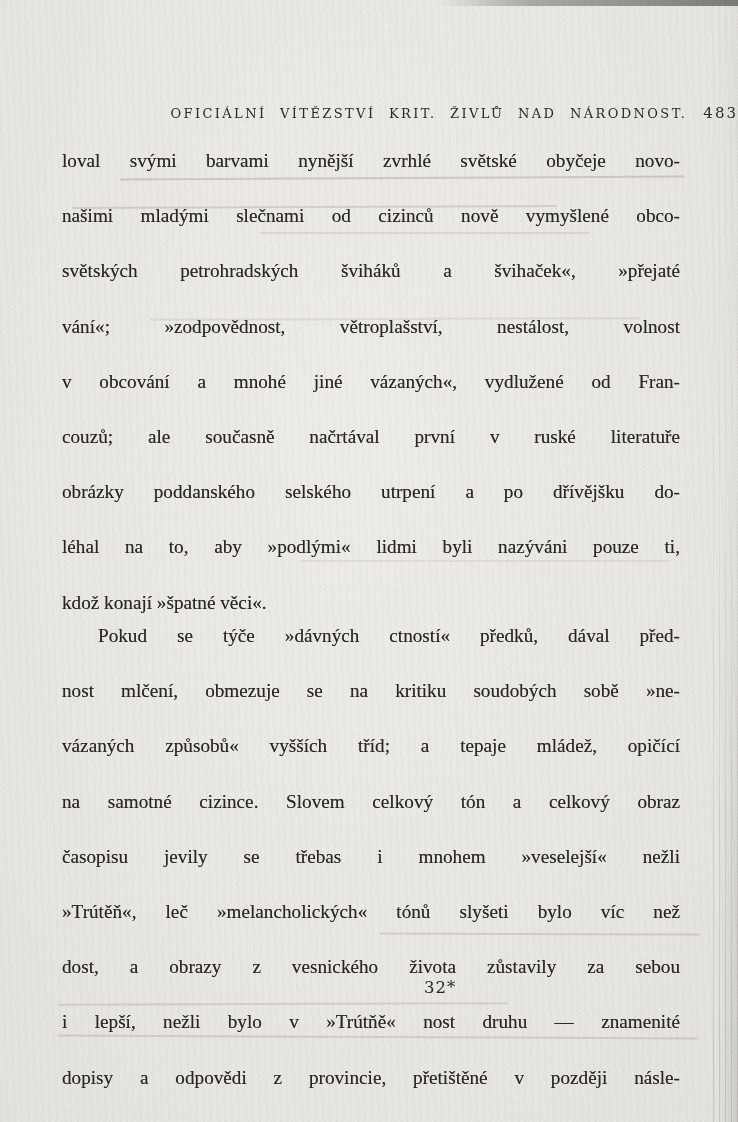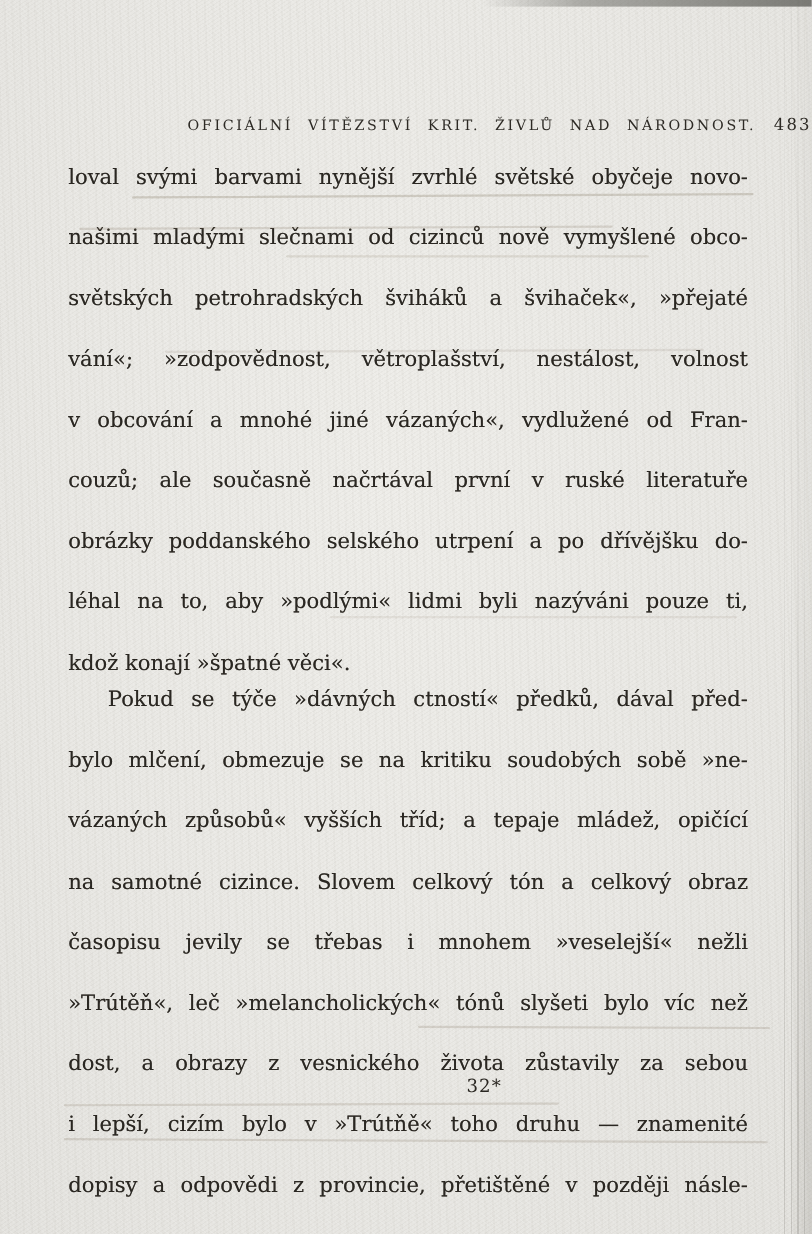--- a/index.html
+++ b/index.html
@@ -34,21 +34,21 @@
   }
   
   .bodytext{
     position:absolute;left:62px;top:147px;width:618px;
     font-size:19.2px;line-height:27.6px;color:#2a2722;
     text-shadow:0 0 0.5px rgba(43,38,31,0.55);
   }
   .para{margin:0;}
   .para + .para{margin-top:6px;}
   .para.indent .line:first-child{text-indent:36px;}
-  .line{white-space:normal;}
+  .line{white-space:normal;font-family:Liberation Serif, serif;}
   .line.j{text-align:justify;}
   .line.j::after{content:"";display:inline-block;width:100%;height:0;}
   
   .footer-mark{
     position:absolute;left:424px;top:978px;
     font-size:16.5px;color:#2a2722;letter-spacing:1px;
   }
   
   .artifact{position:absolute;pointer-events:none;}
   .top-edge{
@@ -90,27 +90,27 @@
         <div class="line j"><span>světských petrohradských šviháků a švihaček«, »přejaté</span></div>
         <div class="line j"><span>vání«; »zodpovědnost, větroplašství, nestálost, volnost</span></div>
         <div class="line j"><span>v obcování a mnohé jiné vázaných«, vydlužené od Fran-</span></div>
         <div class="line j"><span>couzů; ale současně načrtával první v ruské literatuře</span></div>
         <div class="line j"><span>obrázky poddanského selského utrpení a po dřívějšku do-</span></div>
         <div class="line j"><span>léhal na to, aby »podlými« lidmi byli nazýváni pouze ti,</span></div>
         <div class="line"><span>kdož konají »špatné věci«.</span></div>
       </div>
       <div class="para indent">
         <div class="line j"><span>Pokud se týče »dávných ctností« předků, dával před-</span></div>
-        <div class="line j"><span>bylo mlčení, obmezuje se na kritiku soudobých sobě »ne-</span></div>
+        <div class="line j"><span>nost mlčení, obmezuje se na kritiku soudobých sobě »ne-</span></div>
         <div class="line j"><span>vázaných způsobů« vyšších tříd; a tepaje mládež, opičící</span></div>
         <div class="line j"><span>na samotné cizince. Slovem celkový tón a celkový obraz</span></div>
         <div class="line j"><span>časopisu jevily se třebas i mnohem »veselejší« nežli</span></div>
         <div class="line j"><span>»Trútěň«, leč »melancholických« tónů slyšeti bylo víc než</span></div>
         <div class="line j"><span>dost, a obrazy z vesnického života zůstavily za sebou</span></div>
-        <div class="line j"><span>i lepší, cizím bylo v »Trútňě« toho druhu — znamenité</span></div>
+        <div class="line j"><span>i lepší, nežli bylo v »Trútňě« nost druhu — znamenité</span></div>
         <div class="line j"><span>dopisy a odpovědi z provincie, přetištěné v později násle-</span></div>
       </div>
     </div>
 
   <div class="footer-mark">32*</div>
 
   <div class="artifact top-edge"></div>
   <div class="artifact right-streaks"></div>
   <div class="artifact smudge sm1"></div>
   <div class="artifact smudge sm2"></div>

